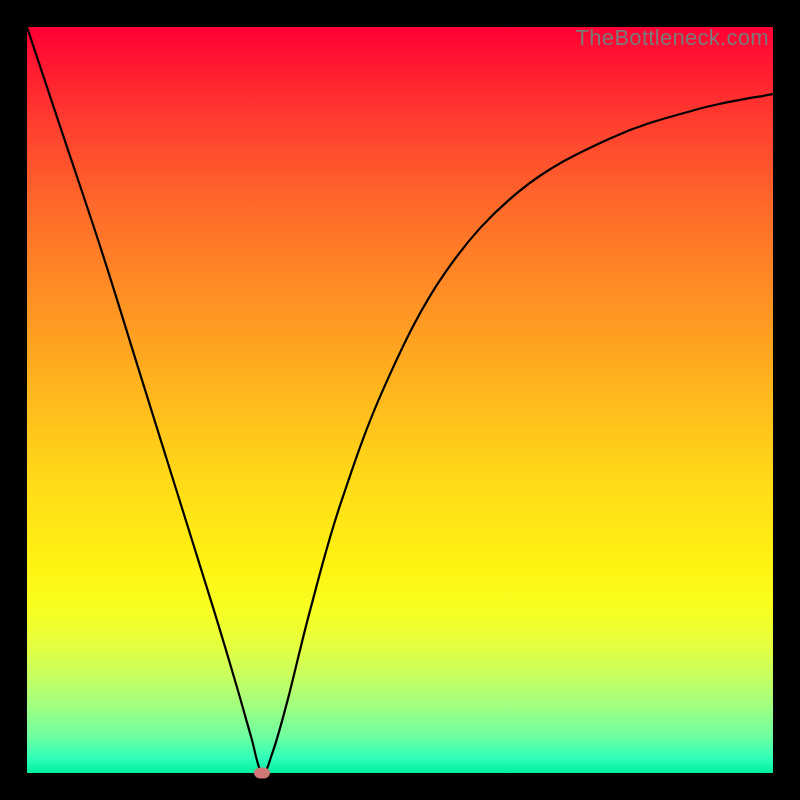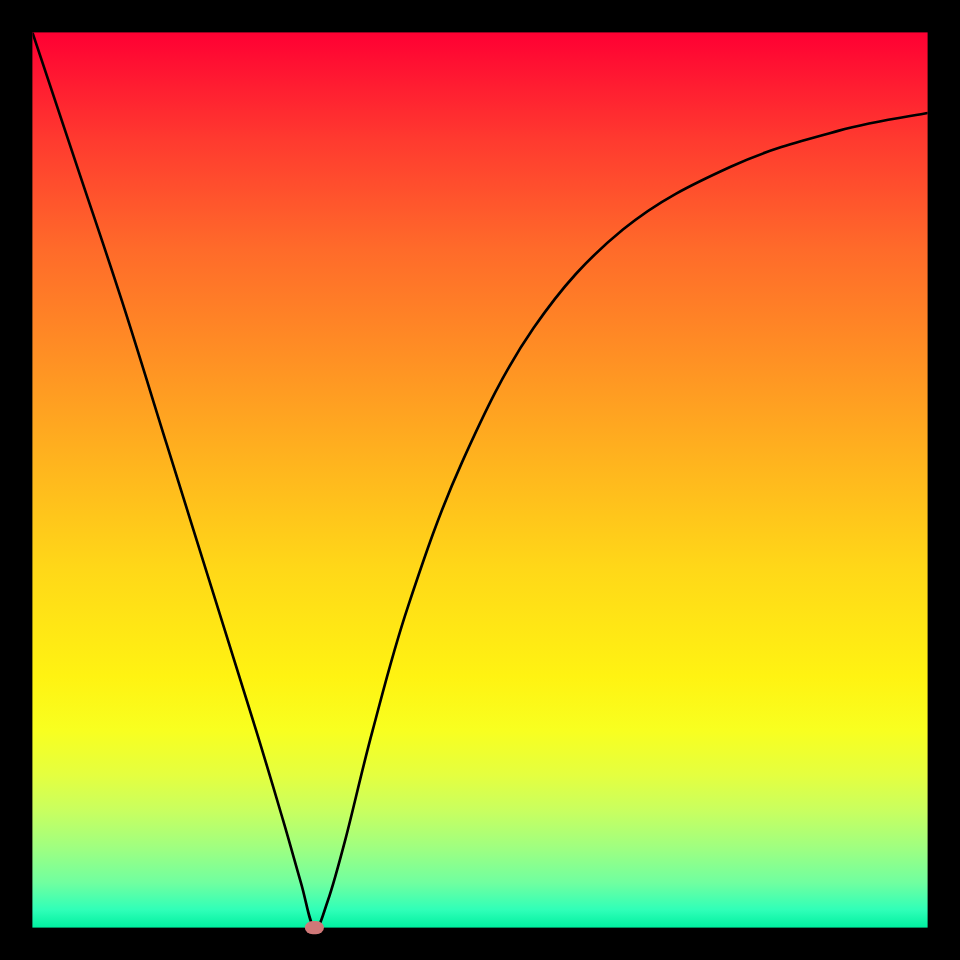--- a/index.html
+++ b/index.html
@@ -61,19 +61,20 @@
     background: #d07878;
     border-radius: 50% / 60%;
     transform: translate(-50%, -50%);
     z-index: 3;
   }
 </style>
 </head>
 <body>
 
 <div class="frame">
+  <div class="watermark">TheBottleneck.com</div>
   <div class="plot-inner">
     <svg class="curve" viewBox="0 0 746 746" preserveAspectRatio="none">
       <path id="curve-path" d="M 0.00 0.00 C 6.71 20.14, 23.87 71.62, 37.30 111.90 C 50.73 152.18, 61.17 182.17, 74.60 223.80 C 88.03 265.43, 98.47 300.19, 111.90 343.16 C 125.33 386.13, 135.77 419.55, 149.20 462.52 C 162.63 505.49, 175.76 546.97, 186.50 581.88 C 197.24 616.79, 202.17 633.65, 208.88 656.48 C 215.59 679.31, 219.10 692.59, 223.80 708.70 C 228.50 724.81, 230.96 743.31, 234.99 746.00 C 239.02 748.69, 241.48 737.05, 246.18 723.62 C 250.88 710.19, 254.39 696.91, 261.10 671.40 C 267.81 645.89, 274.08 616.79, 283.48 581.88 C 292.88 546.97, 299.89 517.72, 313.32 477.44 C 326.75 437.16, 339.28 399.71, 358.08 358.08 C 376.88 316.45, 393.59 281.09, 417.76 246.18 C 441.93 211.27, 462.82 188.29, 492.36 164.12 C 521.90 139.95, 549.65 126.67, 581.88 111.90 C 614.11 97.13, 641.86 90.12, 671.40 82.06 C 700.94 74.00, 732.57 69.83, 746.00 67.14" fill="none" stroke="#000" stroke-width="2.2" stroke-linecap="round"></path>
     </svg>
     <div id="min-marker" class="marker" style="left: 31.5%; top: 100%;"></div>
   </div>
 </div>
 
 </body></html>

